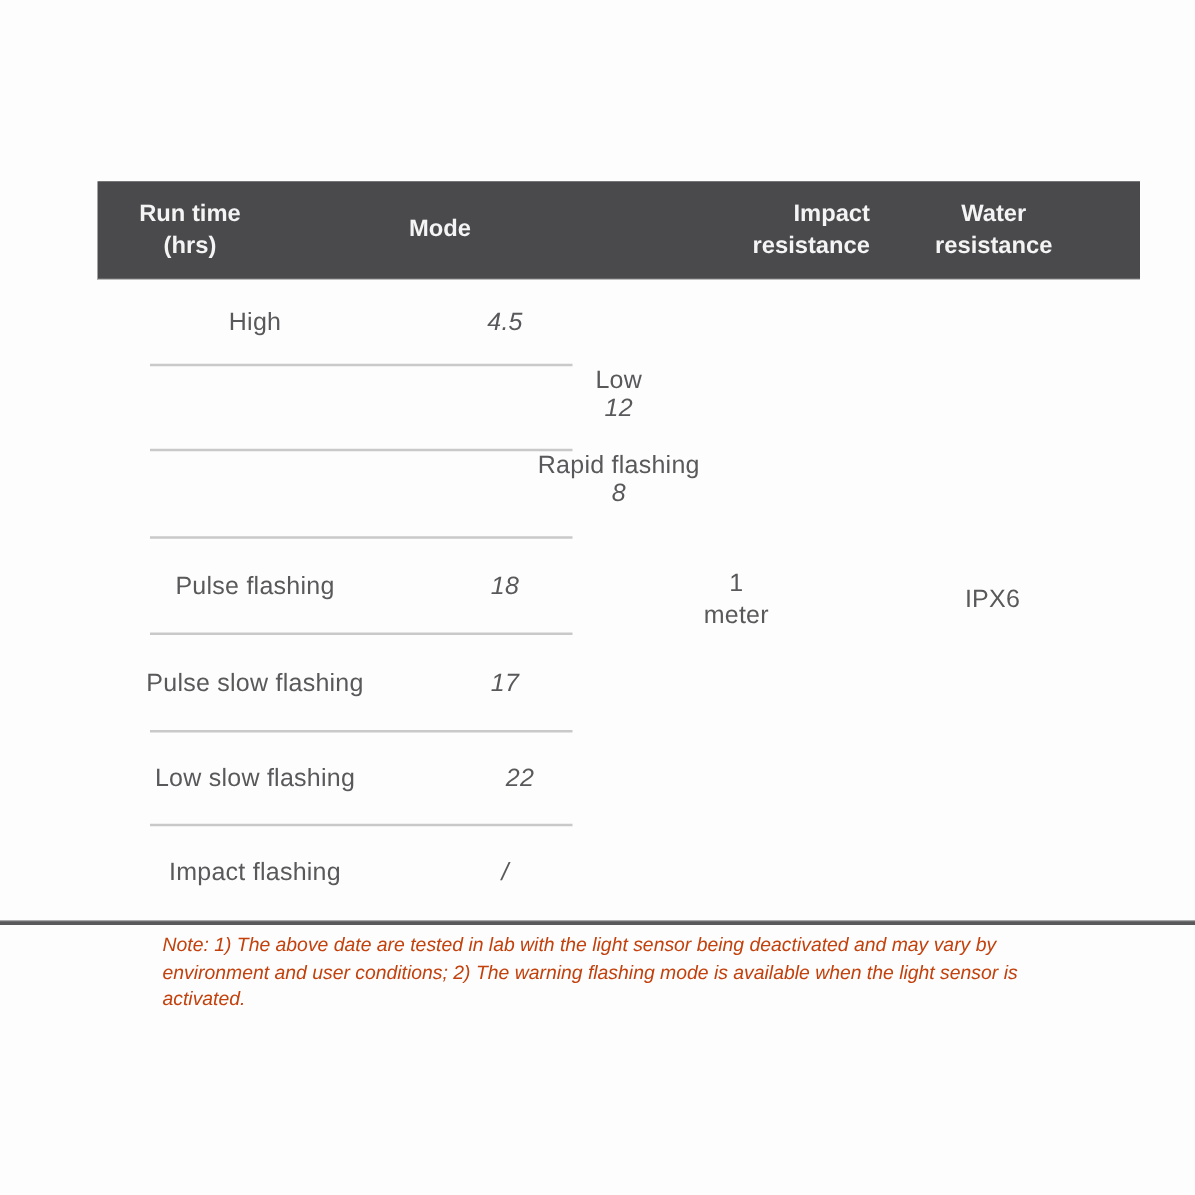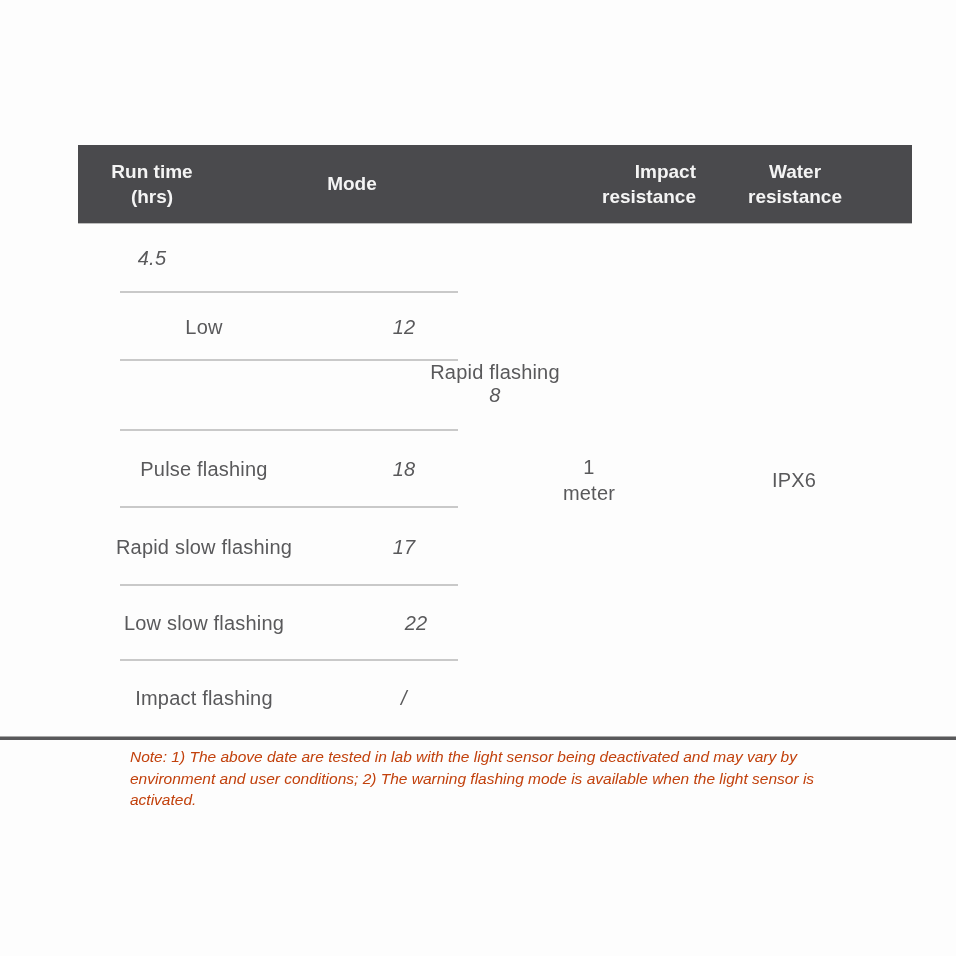--- a/index.html
+++ b/index.html
@@ -49,21 +49,21 @@
     position: relative;
     color: #59595b;
     font-size: 20px;
     letter-spacing: 0.2px;
   }
   .row {
     display: flex;
     align-items: center;
     position: relative;
   }
-  .r1 { height: 69px; } .r2 { height: 68px; } .r3 { height: 70px; flex-direction: column; }
+  .r1 { height: 69px; } .r2 { height: 68px; flex-direction: column; } .r3 { height: 70px; flex-direction: column; }
   .r4 { height: 77px; } .r5 { height: 78px; } .r6 { height: 75px; gap: 12px; }
   .r7 { height: 74px; }
   .mode-cell { width: 252px; text-align: center; }
   .run-cell  { width: 148px; text-align: center; font-style: italic; }
   .divider {
     position: absolute;
     left: 42px;
     bottom: 0;
     width: 338px;
     height: 2px;
@@ -121,20 +121,21 @@
       </div>
       <div class="th col-water">
         <span>Water</span>
         <span>resistance</span>
       </div>
     </div>
 
     <div class="tbody">
 
       <div class="row r1">
+        <div class="mode-cell">High</div>
         <div class="run-cell">4.5</div>
         <div class="divider"></div>
       </div>
 
       <div class="row r2">
         <div class="mode-cell">Low</div>
         <div class="run-cell">12</div>
         <div class="divider"></div>
       </div>
 
@@ -144,21 +145,21 @@
         <div class="divider"></div>
       </div>
 
       <div class="row r4">
         <div class="mode-cell">Pulse flashing</div>
         <div class="run-cell">18</div>
         <div class="divider"></div>
       </div>
 
       <div class="row r5">
-        <div class="mode-cell">Rapid slow flashing</div>
+        <div class="mode-cell">Pulse slow flashing</div>
         <div class="run-cell">17</div>
         <div class="divider"></div>
       </div>
 
       <div class="row r6">
         <div class="mode-cell">Low slow flashing</div>
         <div class="run-cell">22</div>
         <div class="divider"></div>
       </div>
 

